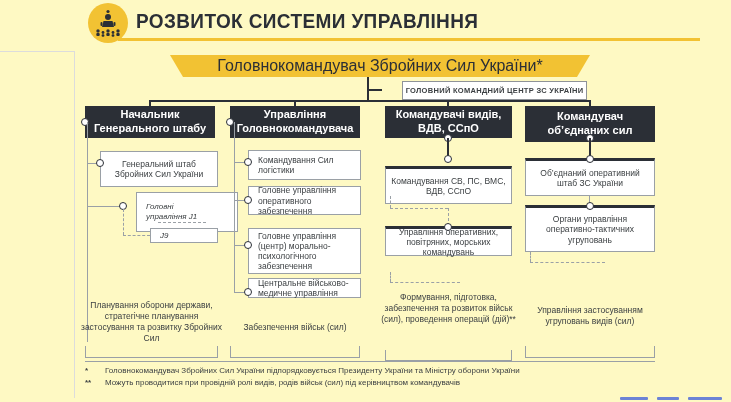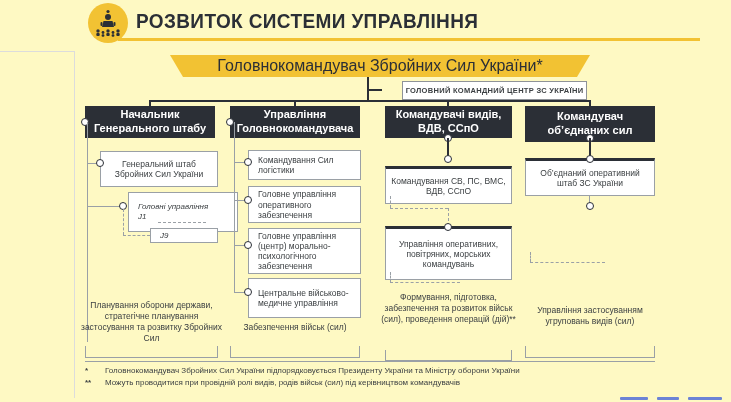--- a/index.html
+++ b/index.html
@@ -105,73 +105,74 @@
   <div class="abs node" style="left:230px;top:122px;"></div>
   <div class="abs node" style="left:448px;top:138px;"></div>
   <div class="abs node" style="left:590px;top:138px;"></div>
 
   <div class="abs gline" style="left:87px;top:122px;width:1px;height:220px;"></div>
   <div class="abs gline" style="left:87px;top:163px;width:13px;height:1px;"></div>
   <div class="abs sub-box center" style="left:100px;top:151px;width:118px;height:36px;text-align:center;">Генеральний штаб Збройних Сил України</div>
   <div class="abs node" style="left:100px;top:163px;"></div>
 
   <div class="abs gline" style="left:87px;top:206px;width:36px;height:1px;"></div>
-  <div class="abs sub-box italic-box" style="left:128px;top:192px;width:110px;height:40px;padding-right:28px;">Головні управління J1</div>
+  <div class="abs sub-box italic-box" style="left:136px;top:192px;width:102px;height:40px;padding-right:28px;">Головні управління J1</div>
   <div class="abs node" style="left:123px;top:206px;"></div>
   <div class="abs dashv" style="left:123px;top:209px;height:26px;"></div>
   <div class="abs dashh" style="left:123px;top:235px;width:27px;"></div>
   <div class="abs dashh" style="left:158px;top:222px;width:48px;"></div>
   <div class="abs sub-box italic-box" style="left:150px;top:228px;width:68px;height:15px;">J9</div>
 
   <div class="abs func-text" style="left:80px;top:300px;width:143px;">Планування оборони держави, стратегічне планування застосування та розвитку Збройних Сил</div>
   <div class="abs bracket" style="left:85px;top:346px;width:133px;height:12px;"></div>
 
   <div class="abs gline" style="left:234px;top:122px;width:1px;height:170px;"></div>
 
   <div class="abs gline" style="left:234px;top:162px;width:14px;height:1px;"></div>
   <div class="abs sub-box" style="left:248px;top:150px;width:113px;height:30px;">Командування Сил логістики</div>
   <div class="abs node" style="left:248px;top:162px;"></div>
 
   <div class="abs gline" style="left:234px;top:200px;width:14px;height:1px;"></div>
-  <div class="abs sub-box" style="left:248px;top:186px;width:113px;height:37px;">Головне управління оперативного забезпечення</div>
+  <div class="abs sub-box" style="left:248px;top:186px;width:113px;height:29px;">Головне управління оперативного забезпечення</div>
   <div class="abs node" style="left:248px;top:200px;"></div>
 
   <div class="abs gline" style="left:234px;top:245px;width:14px;height:1px;"></div>
   <div class="abs sub-box" style="left:248px;top:228px;width:113px;height:46px;">Головне управління (центр) морально-психологічного забезпечення</div>
   <div class="abs node" style="left:248px;top:245px;"></div>
 
   <div class="abs gline" style="left:234px;top:292px;width:14px;height:1px;"></div>
-  <div class="abs sub-box" style="left:248px;top:278px;width:113px;height:40px;">Центральне військово-медичне управління</div>
+  <div class="abs sub-box" style="left:248px;top:278px;width:113px;height:20px;">Центральне військово-медичне управління</div>
   <div class="abs node" style="left:248px;top:292px;"></div>
 
   <div class="abs func-text" style="left:235px;top:322px;width:120px;">Забезпечення військ (сил)</div>
   <div class="abs bracket" style="left:230px;top:346px;width:130px;height:12px;"></div>
 
   <div class="abs dline" style="left:447px;top:138px;width:1.5px;height:20px;"></div>
   <div class="abs thick-box" style="left:385px;top:154px;width:127px;height:38px;margin-top:12px;">Командування СВ, ПС, ВМС, ВДВ, ССпО</div>
   <div class="abs node" style="left:448px;top:159px;"></div>
 
   <div class="abs dashv" style="left:390px;top:196px;height:12px;"></div>
   <div class="abs dashh" style="left:390px;top:208px;width:58px;"></div>
   <div class="abs dashv" style="left:448px;top:208px;height:18px;"></div>
 
-  <div class="abs thick-box" style="left:385px;top:226px;width:127px;height:54px;">Управління оперативних, повітряних, морських командувань</div>
+  <div class="abs thick-box" style="left:385px;top:226px;width:127px;height:30px;">Управління оперативних, повітряних, морських командувань</div>
   <div class="abs node" style="left:448px;top:227px;"></div>
 
   <div class="abs dashv" style="left:390px;top:272px;height:10px;"></div>
   <div class="abs dashh" style="left:390px;top:282px;width:70px;"></div>
 
   <div class="abs func-text" style="left:378px;top:292px;width:141px;">Формування, підготовка, забезпечення та розвиток військ (сил), проведення операцій (дій)**</div>
   <div class="abs bracket" style="left:385px;top:350px;width:127px;height:11px;"></div>
 
   <div class="abs dline" style="left:589px;top:138px;width:1.5px;height:20px;"></div>
   <div class="abs thick-box" style="left:525px;top:158px;width:130px;height:38px;">Об’єднаний оперативний штаб ЗС України</div>
   <div class="abs node" style="left:590px;top:159px;"></div>
 
   <div class="abs gline" style="left:589px;top:196px;width:1px;height:9px;"></div>
+  <div class="abs thick-box" style="left:525px;top:205px;width:130px;height:47px;">Органи управління оперативно-тактичних угруповань</div>
   <div class="abs node" style="left:590px;top:206px;"></div>
 
   <div class="abs dashv" style="left:530px;top:252px;height:10px;"></div>
   <div class="abs dashh" style="left:530px;top:262px;width:75px;"></div>
 
   <div class="abs func-text" style="left:520px;top:305px;width:140px;">Управління застосуванням угруповань видів (сил)</div>
   <div class="abs bracket" style="left:525px;top:346px;width:130px;height:12px;"></div>
 
   <div class="abs gline" style="left:85px;top:361px;width:570px;height:1px;"></div>
   <div class="abs fn-row" style="left:85px;top:366px;width:580px;">

